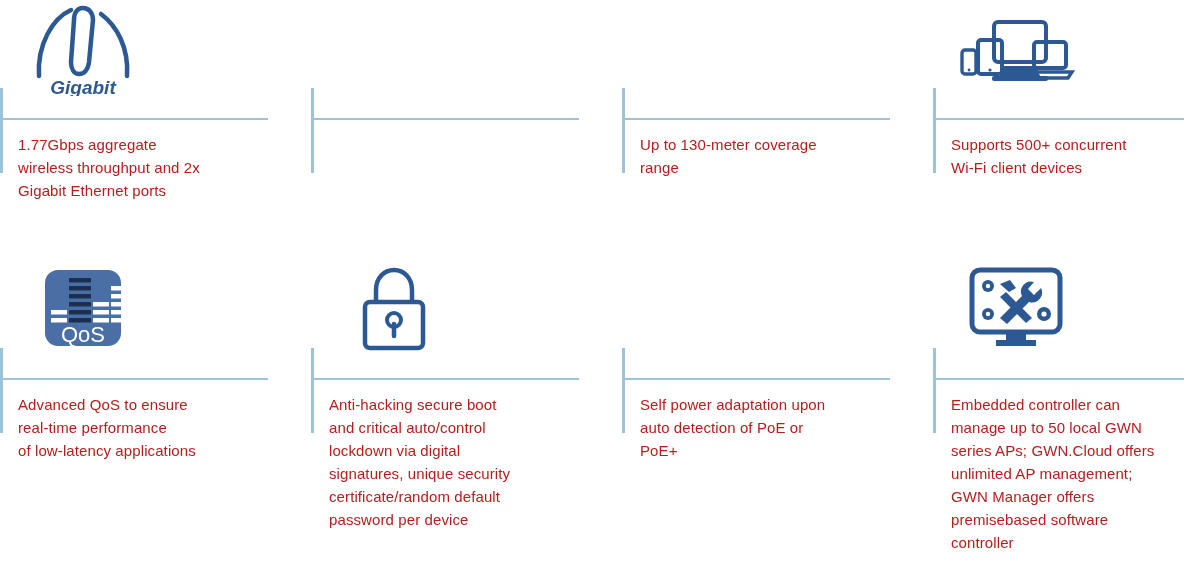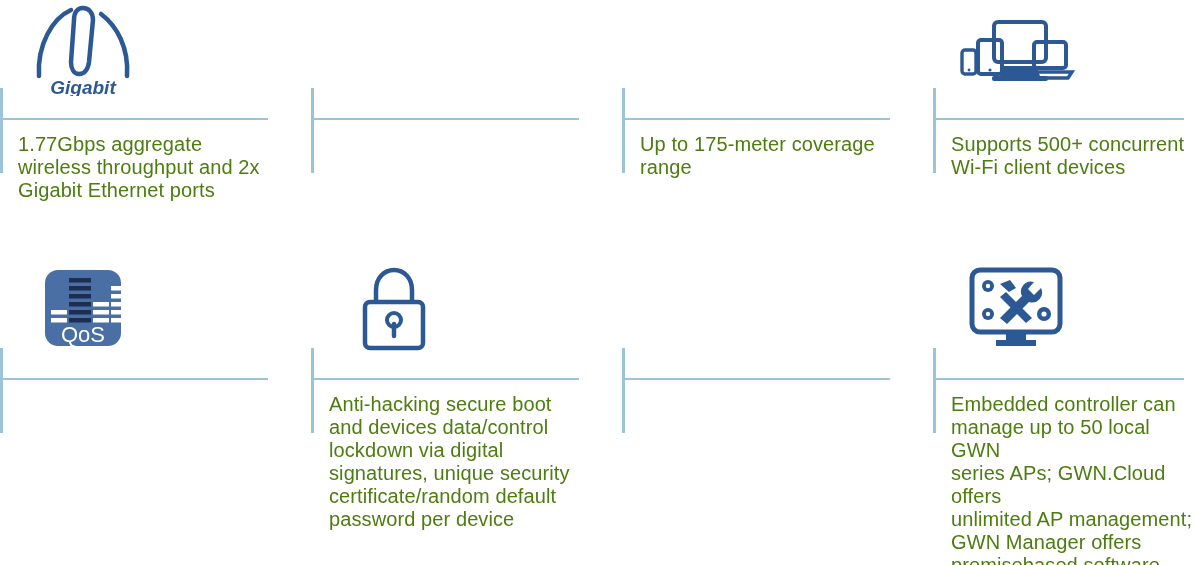--- a/index.html
+++ b/index.html
@@ -62,22 +62,22 @@
   .card-c0 .hrule { width: 268px; }
   .card-c1 .hrule { width: 268px; }
   .card-c2 .hrule { width: 268px; }
   .card-c3 .hrule { width: 251px; }
 
   .desc {
     position: absolute;
     top: 133px;
     left: 18px;
     width: 268px;
-    color: #4d7c0f;
-    font-size: 20px;
+    color: #b91c1c;
+    font-size: 15px;
     line-height: 23px;
     letter-spacing: 0.1px;
     white-space: pre-line;
   }
   .card-c3 .desc { width: 252px; }
 
   
   .row2 .vline { top: 88px; height: 85px; }
 </style>
 </head>
@@ -106,21 +106,21 @@
   </div>
 
   <div class="feature-card card-c1 row1">
     <div class="vline"></div>
     <div class="hrule"></div>
   </div>
 
   <div class="feature-card card-c2 row1">
     <div class="vline"></div>
     <div class="hrule"></div>
-    <div class="desc">Up to 175-meter coverage
+    <div class="desc">Up to 130-meter coverage
 range</div>
   </div>
 
   <div class="feature-card card-c3 row1">
     <div class="icon-zone">
       <div class="icon-wrap">
         <svg width="120" height="92" viewBox="0 0 120 92">
           <g fill="#2c5894">
 
             <rect x="38" y="18" width="52" height="40" rx="4" fill="none" stroke="#2c5894" stroke-width="4"></rect>
@@ -169,46 +169,52 @@
             <rect x="74" y="38" width="12" height="4.5"></rect>
             <rect x="74" y="46" width="12" height="4.5"></rect>
             <rect x="74" y="54" width="12" height="4.5"></rect>
           </g>
           <text x="46" y="78" text-anchor="middle" font-family="Liberation Sans, sans-serif" font-size="22" fill="#ffffff">QoS</text>
         </svg>
       </div>
     </div>
     <div class="vline"></div>
     <div class="hrule"></div>
+    <div class="desc">Advanced QoS to ensure
+real-time performance
+of low-latency applications</div>
   </div>
 
   <div class="feature-card card-c1 row2">
     <div class="icon-zone">
       <div class="icon-wrap">
         <svg width="86" height="92" viewBox="0 0 86 92">
           <path d="M25 38 V26 C25 14 33 6 43 6 C53 6 61 14 61 26 V38" fill="none" stroke="#2c5894" stroke-width="4.5"></path>
           <rect x="14" y="38" width="58" height="46" rx="5" fill="none" stroke="#2c5894" stroke-width="4.5"></rect>
           <circle cx="43" cy="56" r="7" fill="none" stroke="#2c5894" stroke-width="4"></circle>
           <path d="M43 60 v12" stroke="#2c5894" stroke-width="4.5" stroke-linecap="round"></path>
         </svg>
       </div>
     </div>
     <div class="vline"></div>
     <div class="hrule"></div>
     <div class="desc">Anti-hacking secure boot
-and devices data/control
+and critical auto/control
 lockdown via digital
 signatures, unique security
 certificate/random default
 password per device</div>
   </div>
 
   <div class="feature-card card-c2 row2">
     <div class="vline"></div>
     <div class="hrule"></div>
+    <div class="desc">Self power adaptation upon
+auto detection of PoE or
+PoE+</div>
   </div>
 
   <div class="feature-card card-c3 row2">
     <div class="icon-zone">
       <div class="icon-wrap">
         <svg width="108" height="92" viewBox="0 0 108 92">
           <rect x="10" y="6" width="88" height="62" rx="8" fill="none" stroke="#2c5894" stroke-width="5"></rect>
           <path d="M44 68 h20 v8 h10 v6 H34 v-6 h10 Z" fill="#2c5894"></path>
           <g fill="#2c5894">
 

